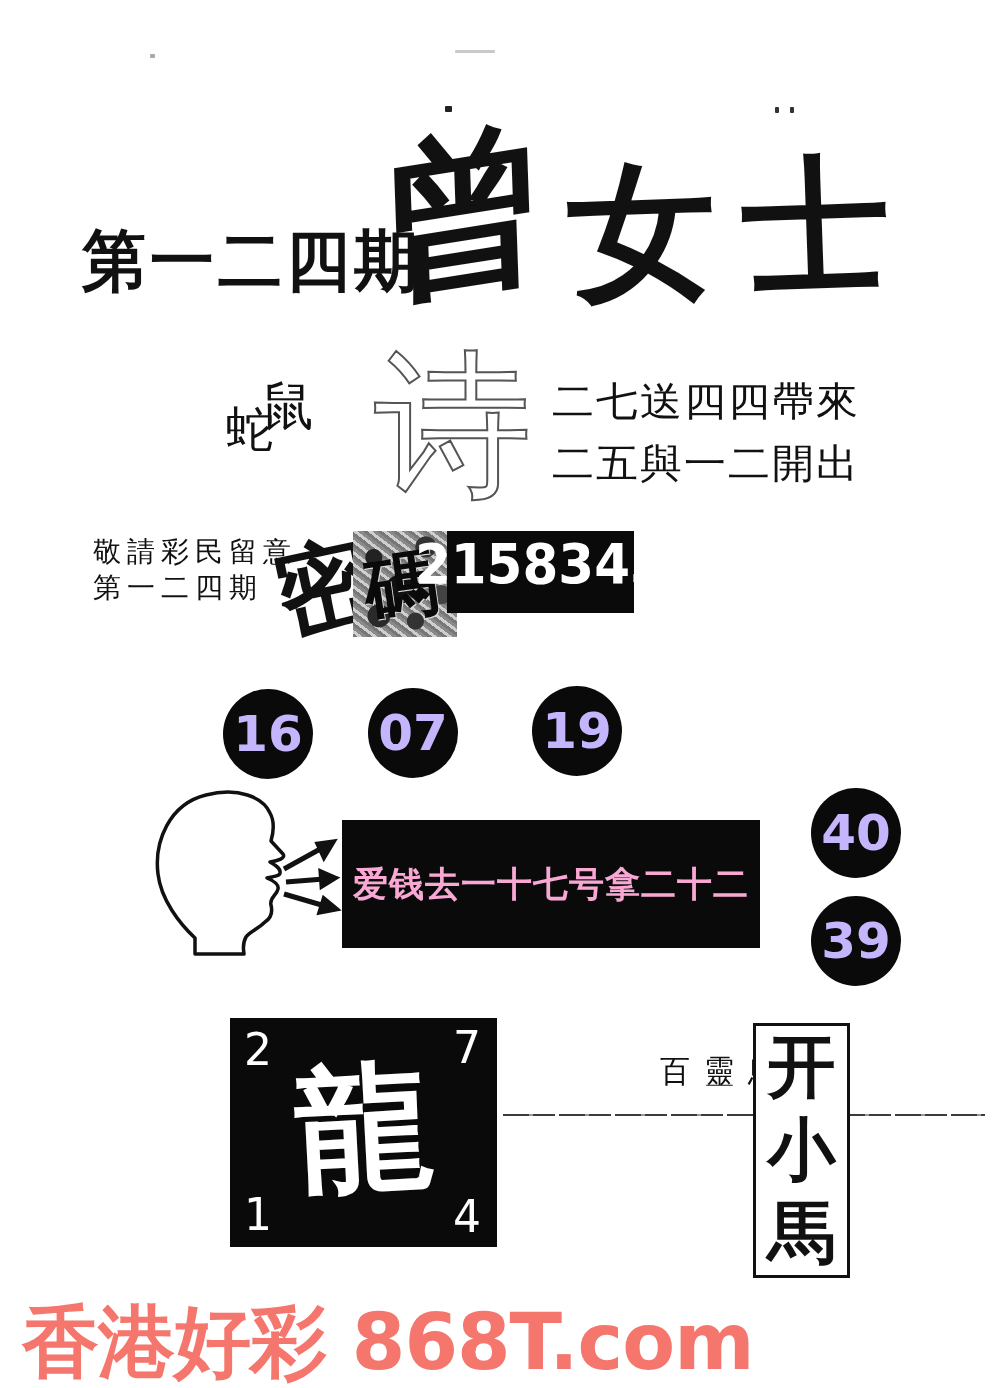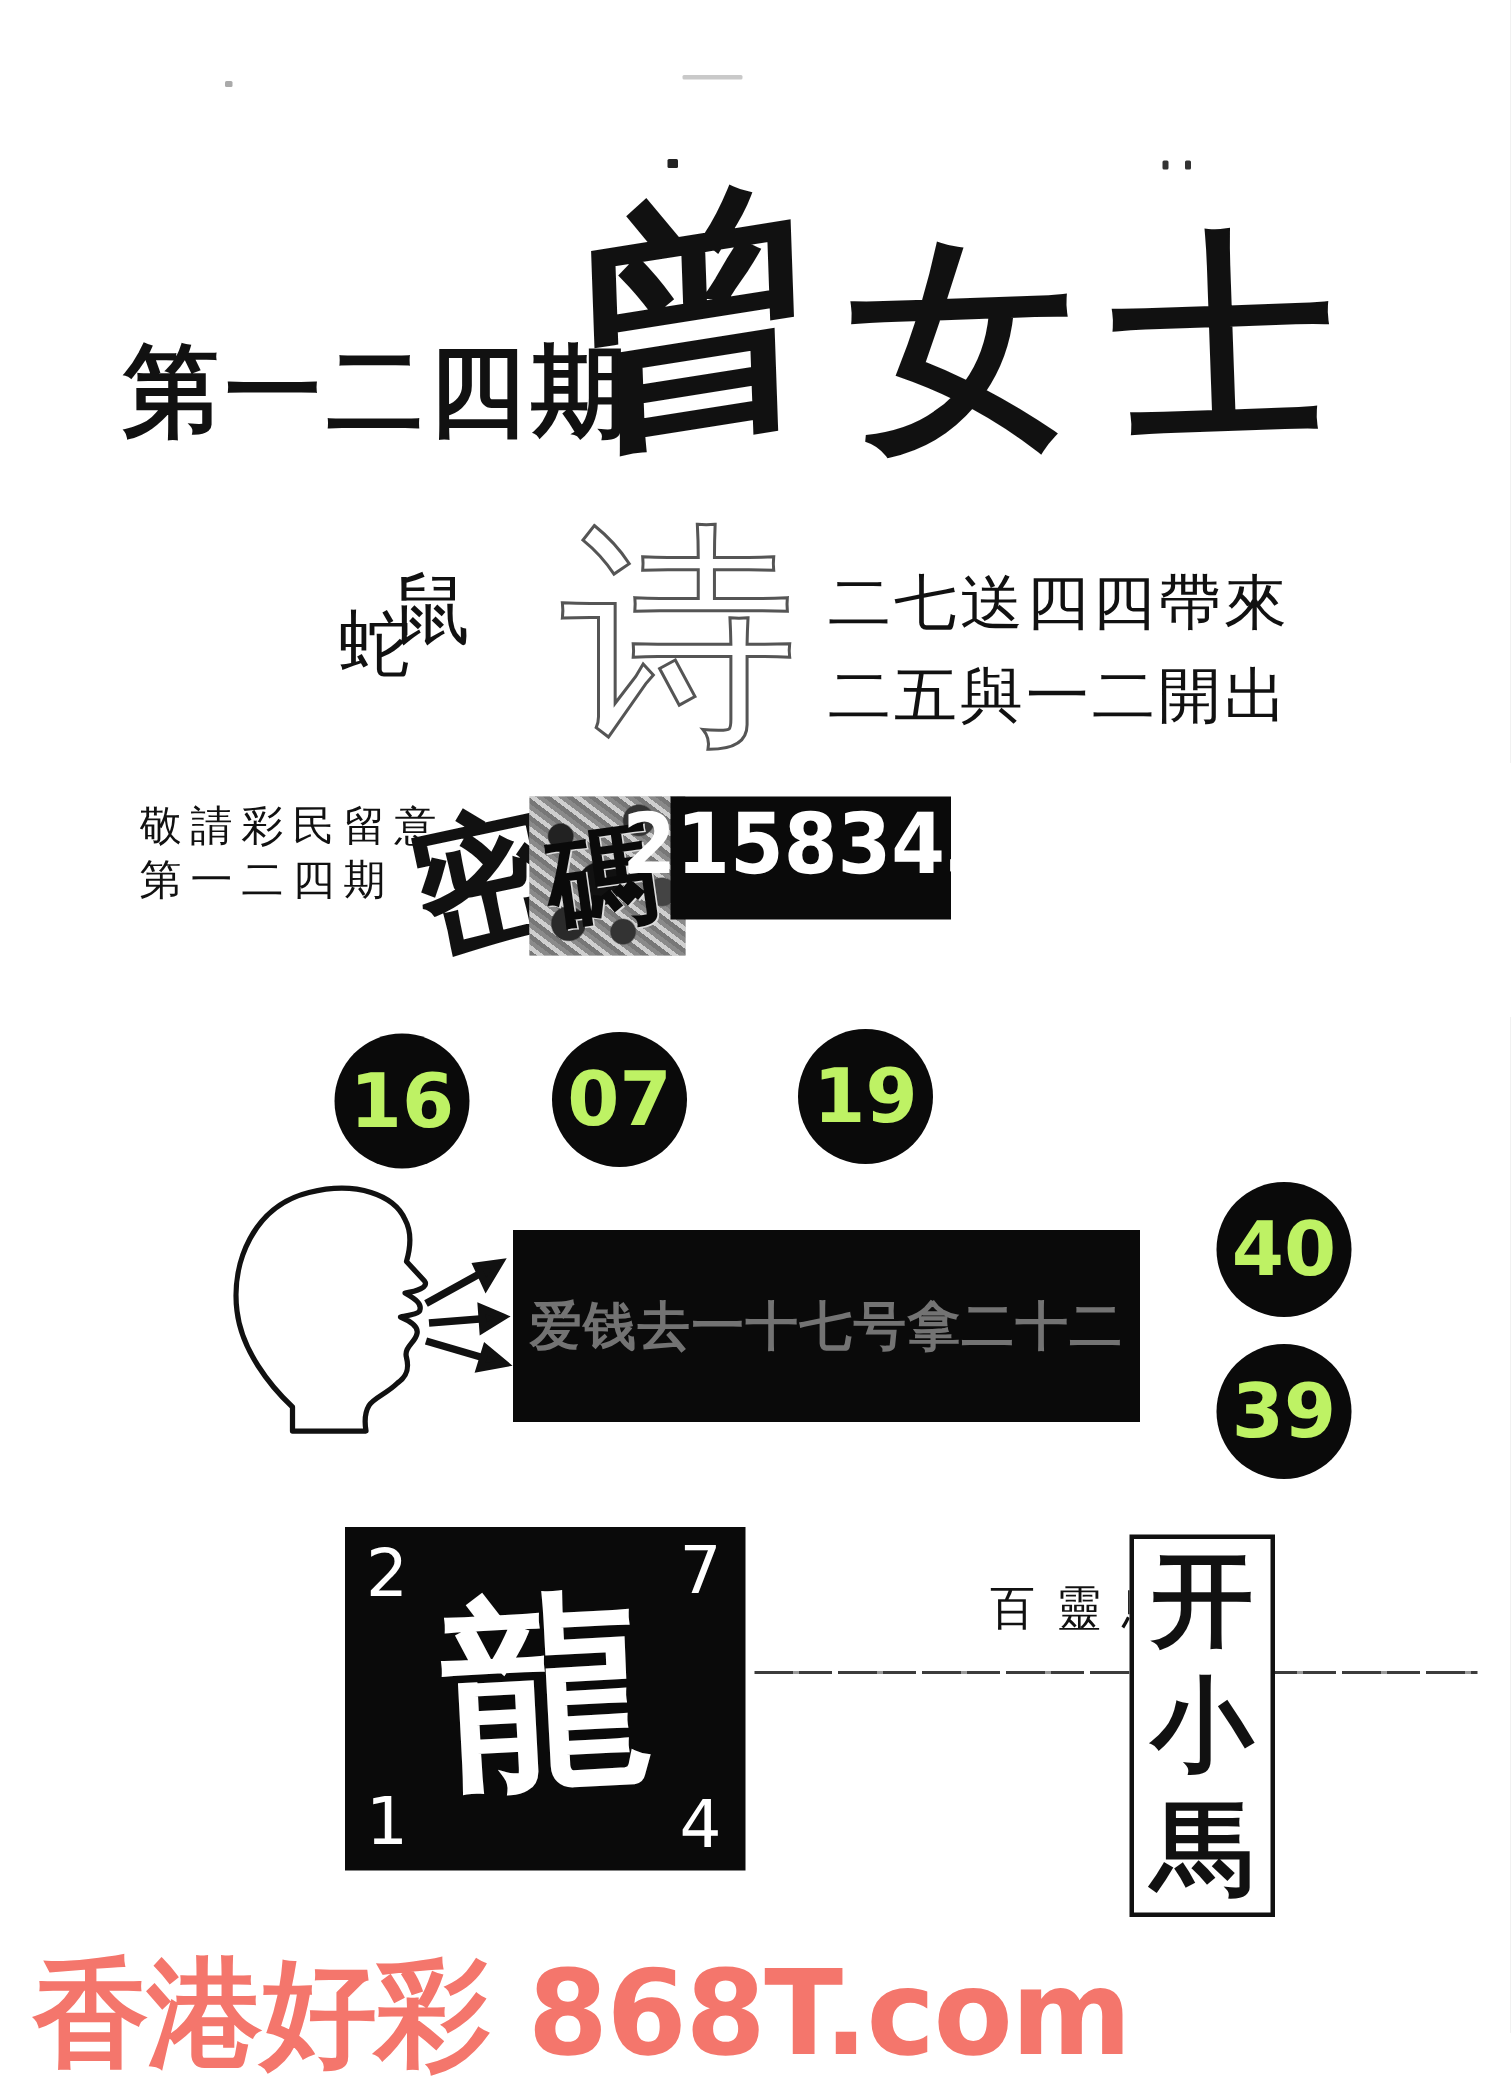--- a/index.html
+++ b/index.html
@@ -62,38 +62,38 @@
     display:flex; justify-content:center;
   }
   .code-box span{
     color:#fff; font-family:"DejaVu Sans","Liberation Sans",sans-serif;
     font-size:56px; font-weight:700; letter-spacing:0px; transform:scaleX(0.92);
   }
   
   .ball{
     position:absolute; width:90px; height:90px; background:#0a0a0a; border-radius:50%;
     display:flex; align-items:center; justify-content:center;
-    color:#bef264; font-family:"DejaVu Sans","Liberation Sans",sans-serif;
+    color:#c4b5fd; font-family:"DejaVu Sans","Liberation Sans",sans-serif;
     font-size:50px; font-weight:800;
   }
   .ball-m1{left:223px; top:689px;}
   .ball-m2{left:368px; top:688px;}
   .ball-m3{left:532px; top:686px;}
   .ball-s1{left:811px; top:681px;}
   .ball-s2{left:811px; top:788px;}
   .ball-s3{left:811px; top:896px;}
   
   .face-wrap{position:absolute; left:150px; top:788px;}
   
   .speech{
     position:absolute; left:342px; top:820px; width:418px; height:128px; background:#0a0a0a;
     display:flex; flex-direction:column; align-items:center; justify-content:center; gap:4px;
   }
   .speech div{
-    color:#737373; font-family:"Liberation Sans","DejaVu Sans",sans-serif;
+    color:#f9a8d4; font-family:"Liberation Sans","DejaVu Sans",sans-serif;
     font-size:35px; font-weight:700; white-space:nowrap; letter-spacing:1px;
   }
   
   .dragon{
     position:absolute; left:230px; top:1018px; width:267px; height:229px; background:#0a0a0a;
   }
   .dragon .char{
     position:absolute; left:50%; top:50%; transform:translate(-50%,-52%) rotate(-3deg);
     color:#fff; font-size:138px; font-weight:700; line-height:1;
   }

